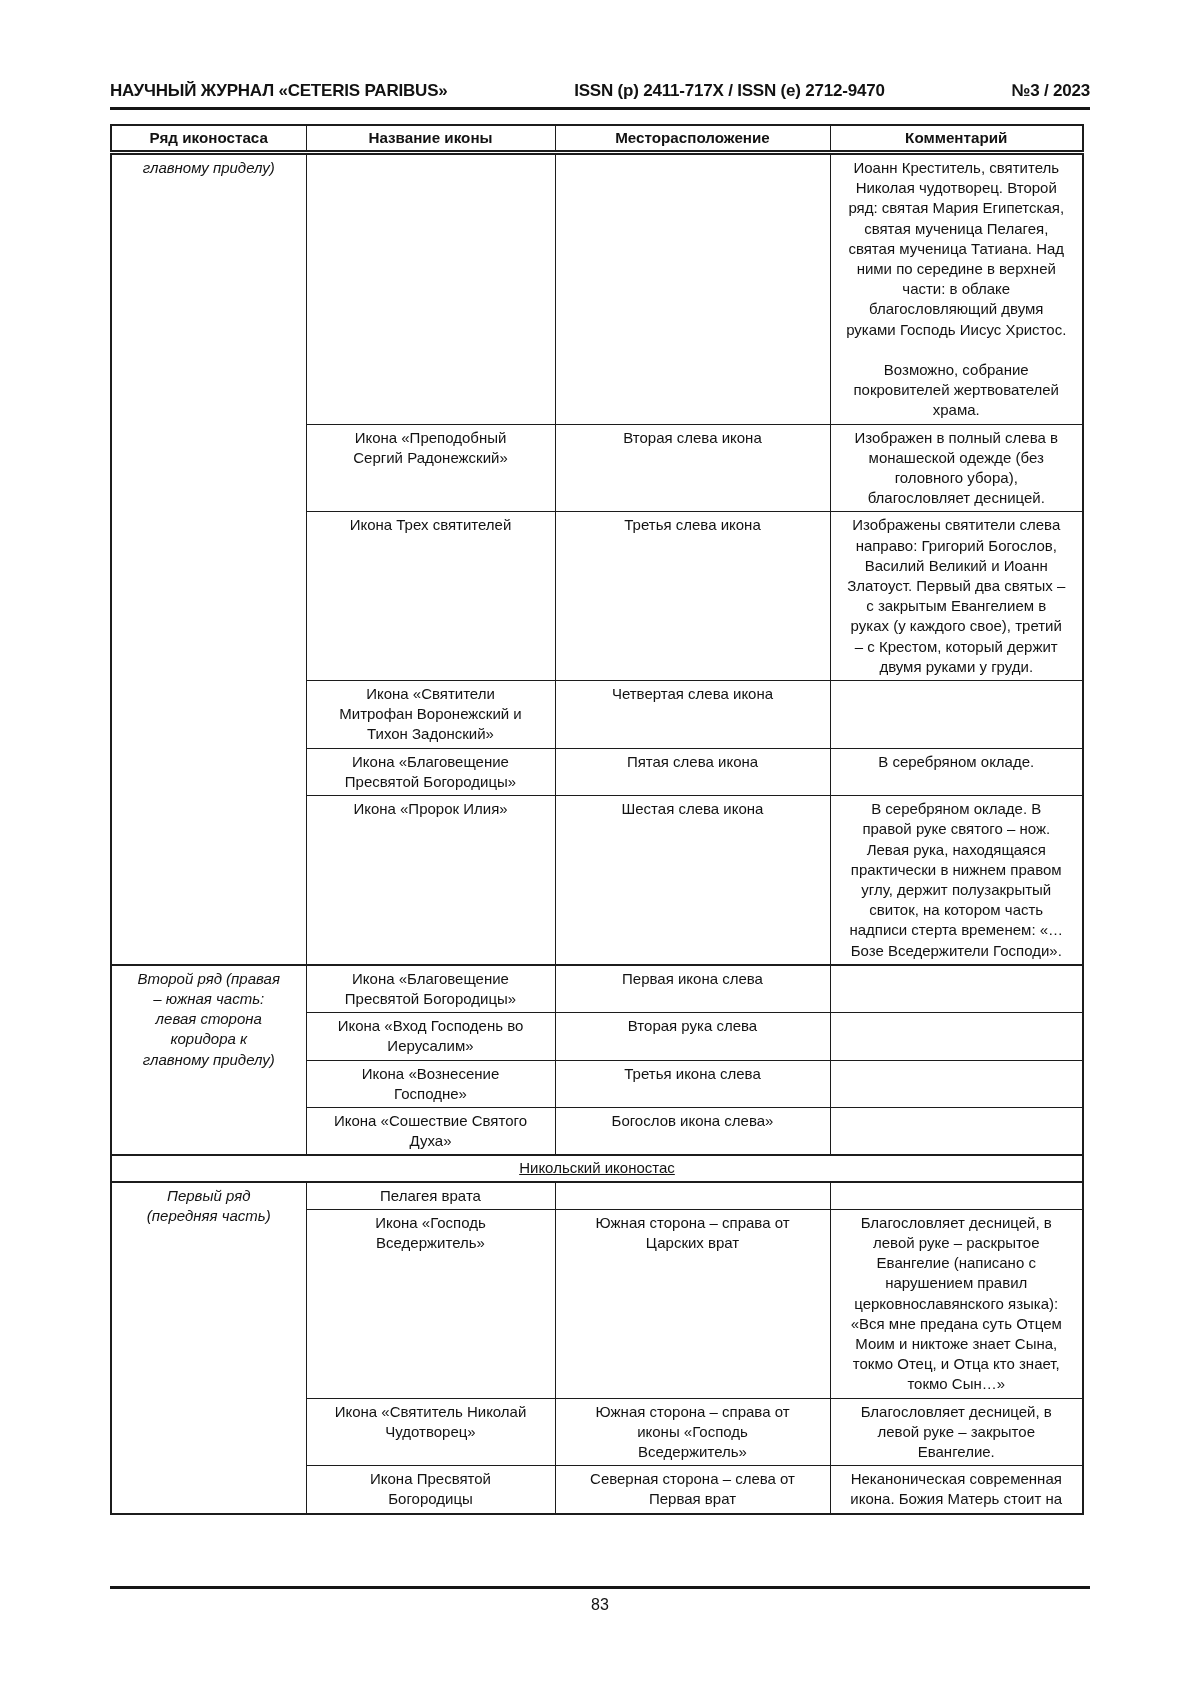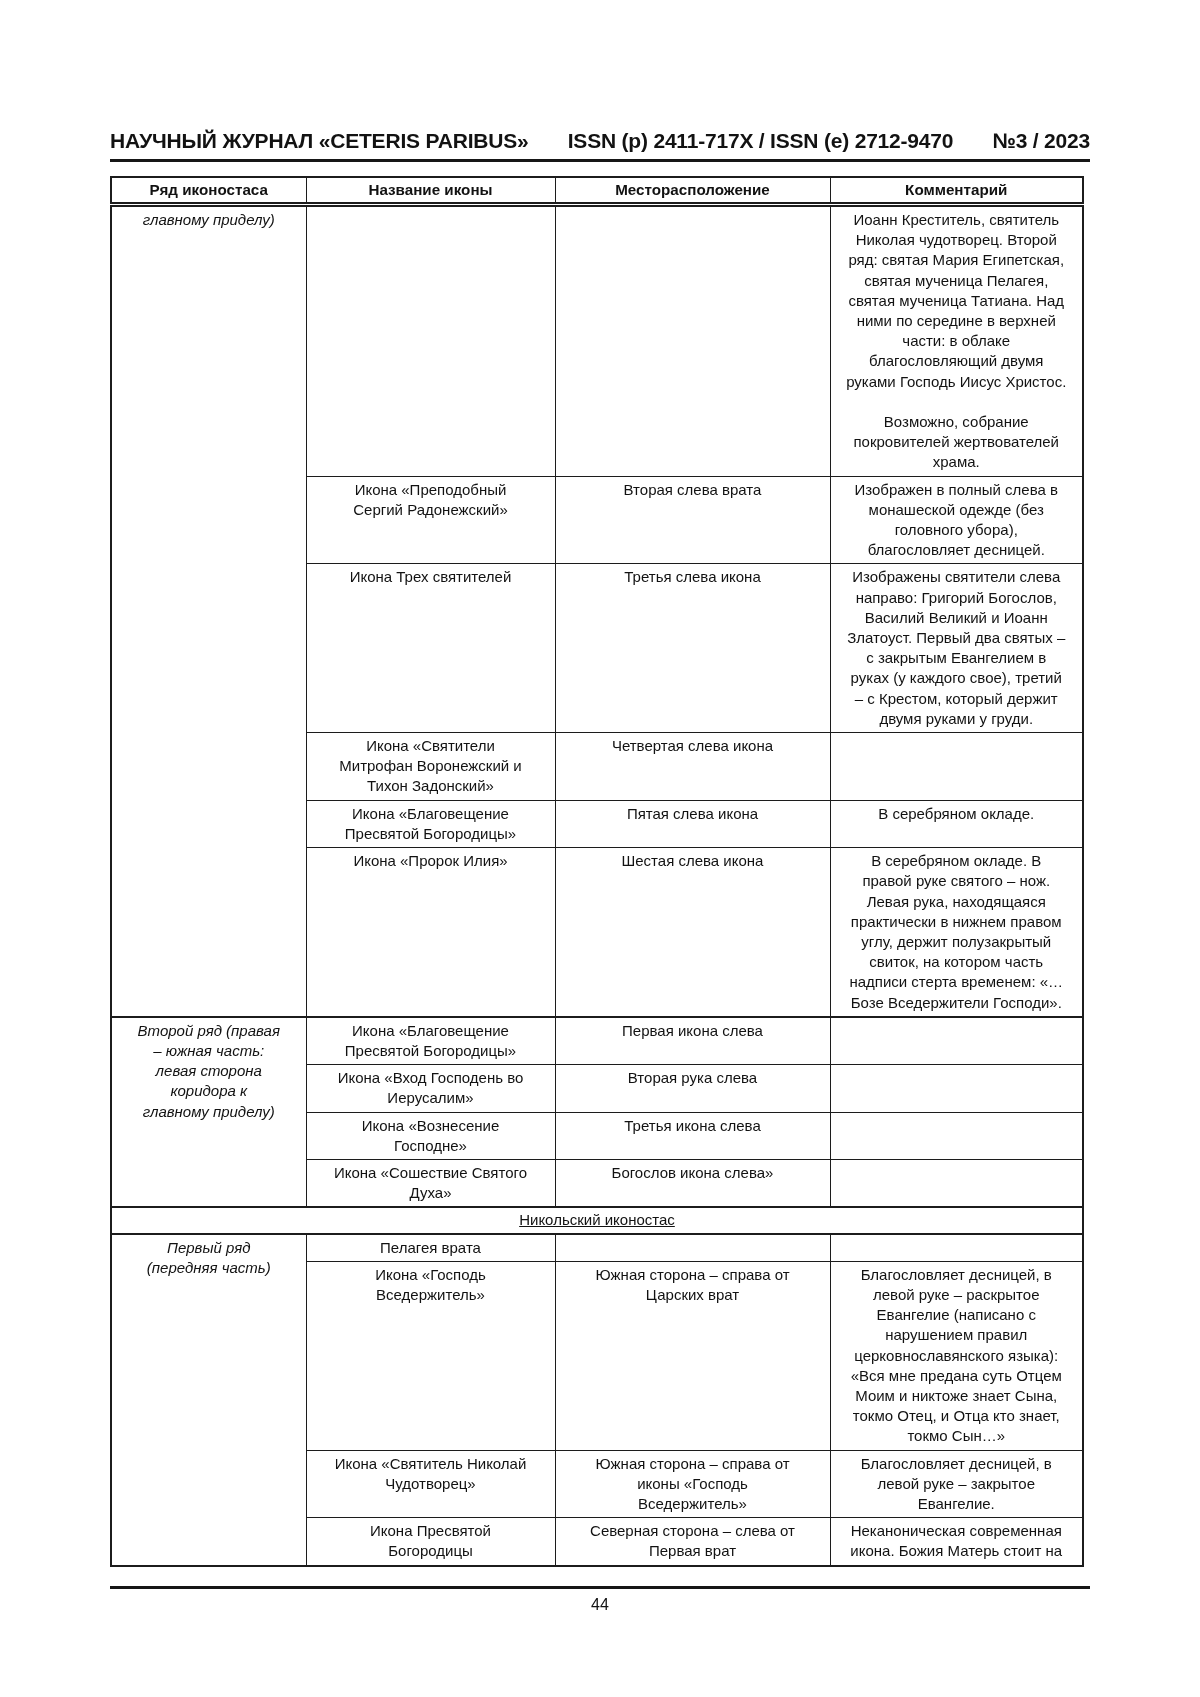--- a/index.html
+++ b/index.html
@@ -17,24 +17,23 @@
     left: 110px;
     top: 0;
     width: 980px;
   }
   .masthead {
     display: flex;
     justify-content: space-between;
     align-items: baseline;
     padding-top: 81px;
     font-weight: bold;
-    font-size: 21px;
+    font-size: 17px;
     letter-spacing: -0.2px;
     white-space: nowrap;
-    margin-top: 48px;
   }
   .masthead-rule {
     border-bottom: 3px solid #161616;
     margin-top: 6px;
   }
   table.icon-table {
     margin-top: 14px;
     width: 972px;
     table-layout: fixed;
     border-collapse: collapse;
@@ -126,21 +125,21 @@
 благословляющий двумя
 руками Господь Иисус Христос.
 
 Возможно, собрание
 покровителей жертвователей
 храма.</td>
         </tr>
         <tr>
           <td>Икона «Преподобный
 Сергий Радонежский»</td>
-          <td>Вторая слева врата</td>
+          <td>Вторая слева икона</td>
           <td>Изображен в полный слева в
 монашеской одежде (без
 головного убора),
 благословляет десницей.</td>
         </tr>
         <tr>
           <td>Икона Трех святителей</td>
           <td>Третья слева икона</td>
           <td>Изображены святители слева
 направо: Григорий Богослов,
@@ -249,14 +248,14 @@
           <td>Северная сторона – слева от
 Первая врат</td>
           <td>Неканоническая современная
 икона. Божия Матерь стоит на</td>
         </tr>
       </tbody>
     </table>
   </div>
 
   <div class="footer-rule"></div>
-  <div class="page-number">44</div>
+  <div class="page-number">83</div>
 </div>
 
 </body></html>

